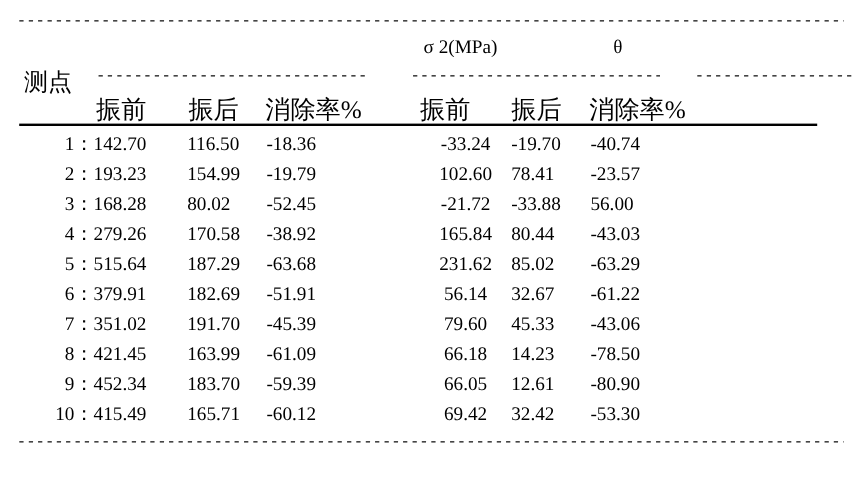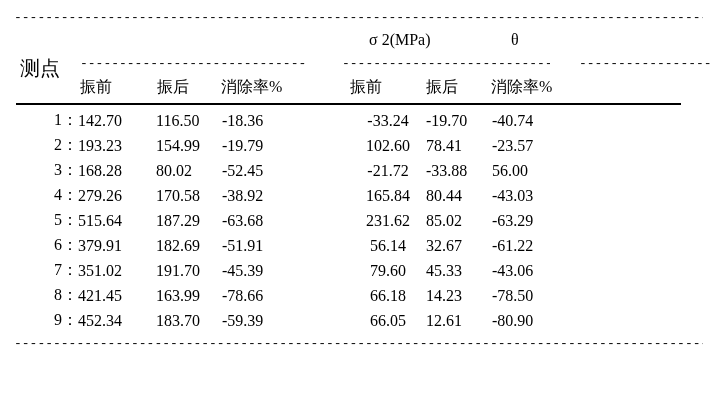--- a/index.html
+++ b/index.html
@@ -44,21 +44,21 @@
     position: relative;
     height: 26px;
     margin-top: 4px;
   }
   .hdr-groups .g {
     position: absolute;
     font-size: 16px;
     white-space: nowrap;
   }
   .g-sigma1 { left: 95px; top: 2px; }
-  .g-sigma2 { left: 355px; top: 2px; }
+  .g-sigma2 { left: 339px; top: 2px; }
   .g-theta  { left: 497px; top: 2px; }
 
   .hdr-dash {
     position: relative;
     height: 22px;
   }
   .hdr-dash .label {
     position: absolute;
     left: 6px;
     top: 0px;
@@ -76,21 +76,21 @@
   .dashes-a { left: 66px; width: 228px; }
   .dashes-b { left: 328px; width: 208px; }
   .dashes-c { left: 565px; width: 135px; }
 
   .hdr-cols {
     position: relative;
     height: 26px;
   }
   .hdr-cols .c {
     position: absolute;
-    font-size: 16px;
+    font-size: 21px;
     white-space: nowrap;
     top: 0;
   }
   .c1 { left: 66px; }
   .c2 { left: 143px; }
   .c3 { left: 207px; }
   .c4 { left: 336px; }
   .c5 { left: 412px; }
   .c6 { left: 477px; }
 
@@ -221,34 +221,44 @@
         <td class="col-a3">-45.39</td>
         <td class="col-b1">79.60</td>
         <td class="col-b2">45.33</td>
         <td class="col-b3">-43.06</td>
         <td class="col-pad"></td>
       </tr>
       <tr>
         <td class="col-pt">8：</td>
         <td class="col-a1">421.45</td>
         <td class="col-a2">163.99</td>
-        <td class="col-a3">-78.66</td>
+        <td class="col-a3">-61.09</td>
         <td class="col-b1">66.18</td>
         <td class="col-b2">14.23</td>
         <td class="col-b3">-78.50</td>
         <td class="col-pad"></td>
       </tr>
       <tr>
         <td class="col-pt">9：</td>
         <td class="col-a1">452.34</td>
         <td class="col-a2">183.70</td>
         <td class="col-a3">-59.39</td>
         <td class="col-b1">66.05</td>
         <td class="col-b2">12.61</td>
         <td class="col-b3">-80.90</td>
         <td class="col-pad"></td>
       </tr>
+      <tr>
+        <td class="col-pt">10：</td>
+        <td class="col-a1">415.49</td>
+        <td class="col-a2">165.71</td>
+        <td class="col-a3">-60.12</td>
+        <td class="col-b1">69.42</td>
+        <td class="col-b2">32.42</td>
+        <td class="col-b3">-53.30</td>
+        <td class="col-pad"></td>
+      </tr>
     </tbody>
   </table>
 
   <div class="rule bottom-rule">---------------------------------------------------------------------------------------------------</div>
 
 </div>
 
 </body></html>

